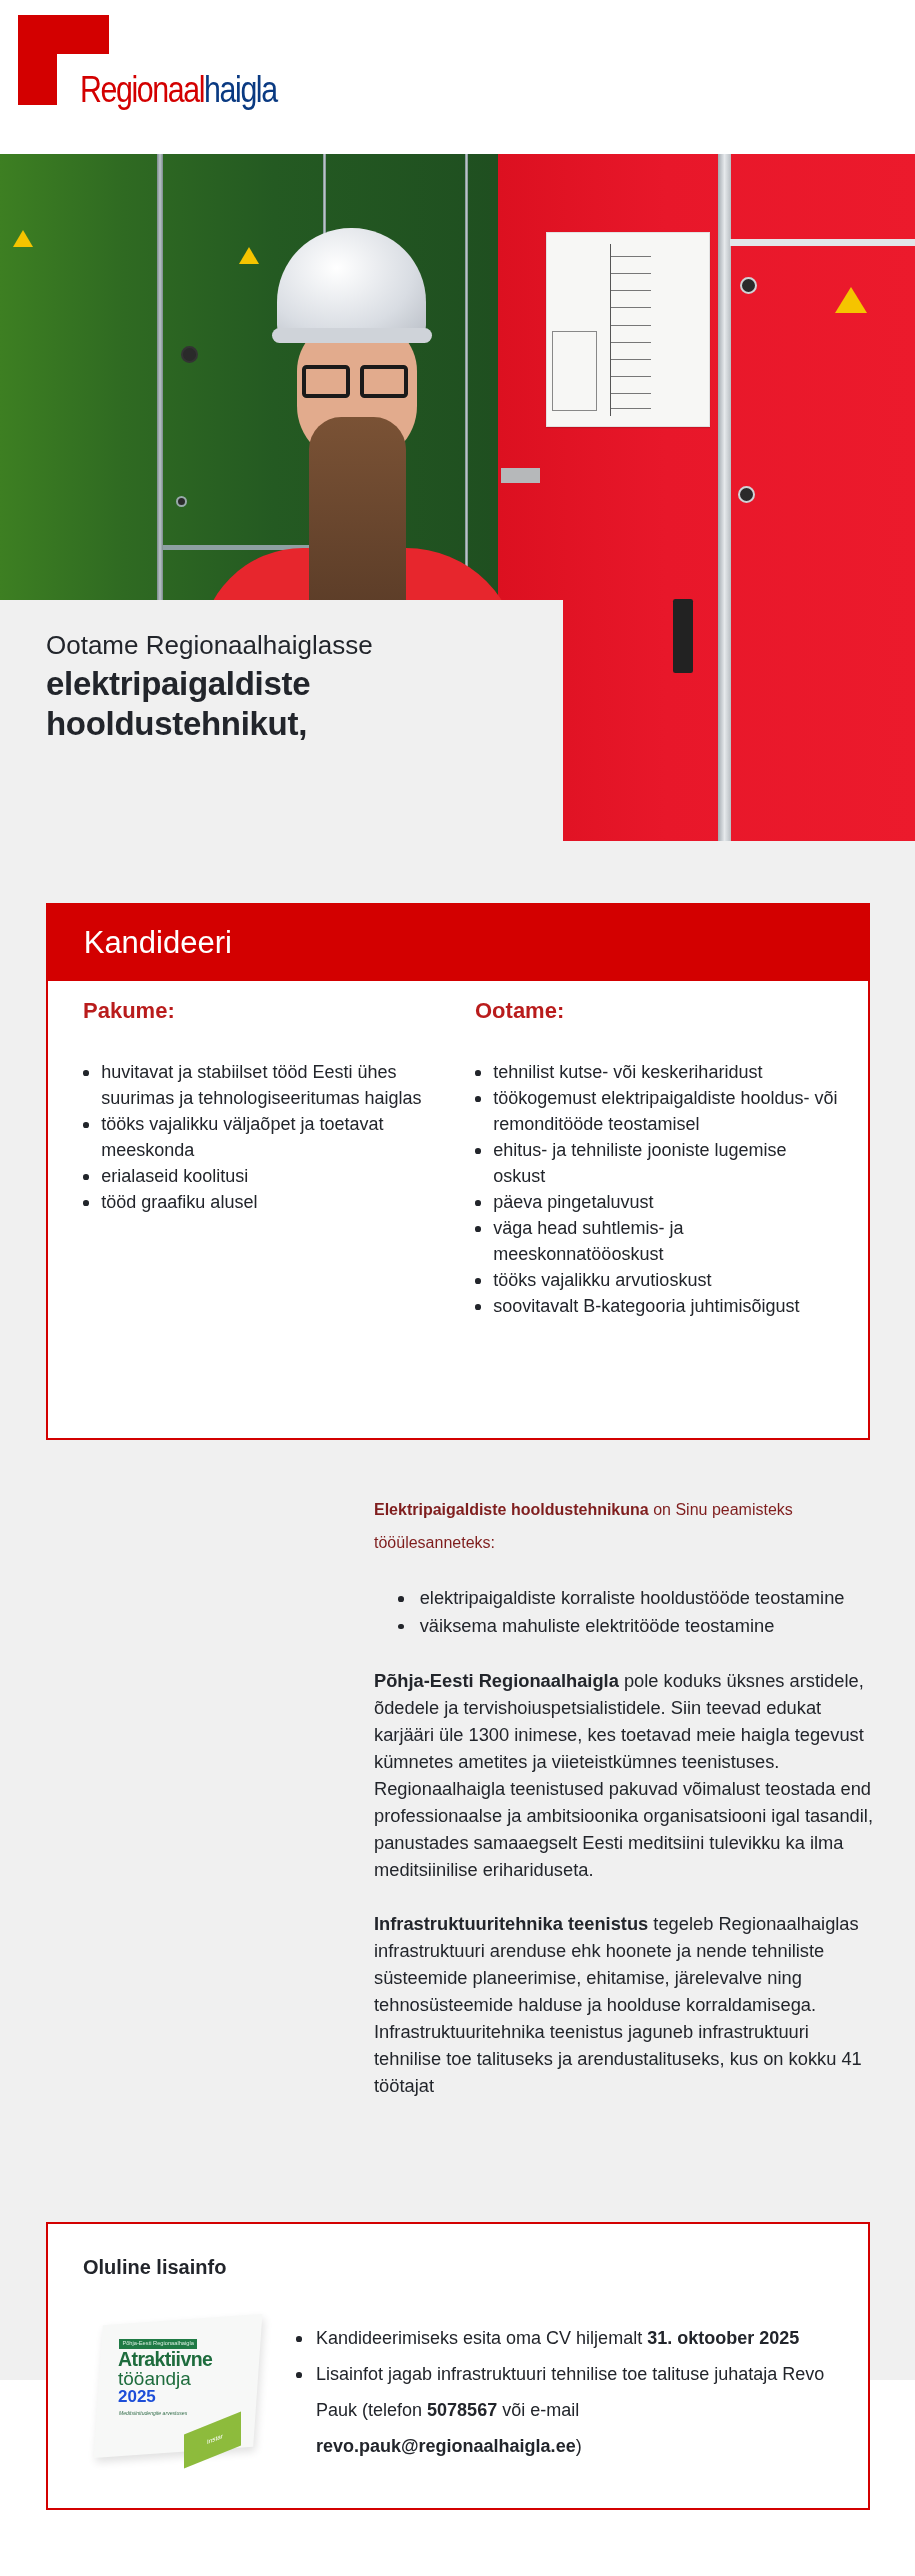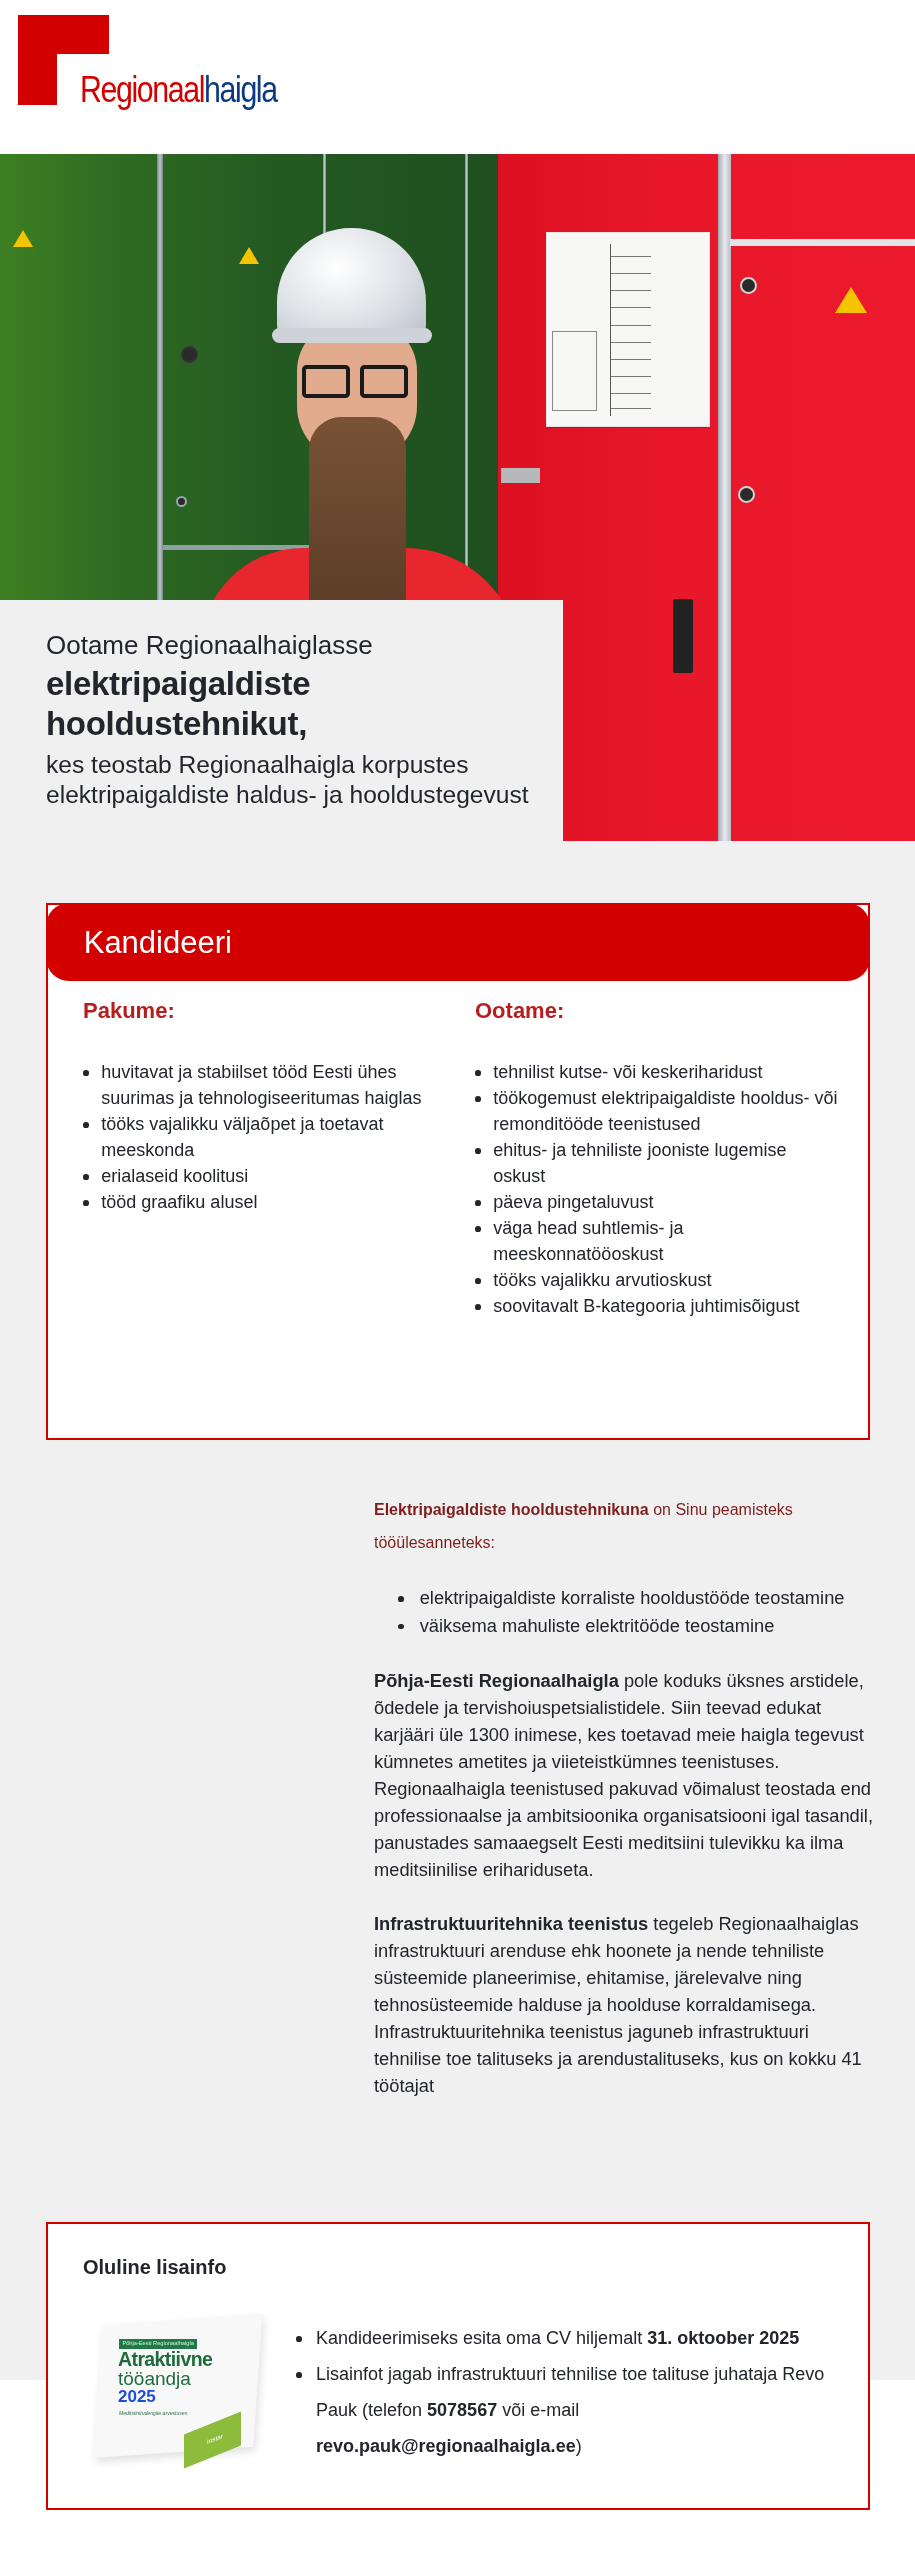--- a/index.html
+++ b/index.html
@@ -49,21 +49,21 @@
   .person .hand { position: absolute; left: 34px; top: 504px; width: 69px; height: 46px; background: #e0a486; border-radius: 23px; }
 
   
   .intro { position: absolute; left: 0; top: 600px; width: 563px; height: 241px; background: #f0f0f0; padding: 29px 0 0 46px; }
   .intro .lead { font-size: 26px; font-weight: 300; color: #22252b; line-height: 32px; }
   .intro .title { font-size: 33px; font-weight: 700; color: #22252b; line-height: 40px; margin-top: 3.4px; letter-spacing: -0.3px; }
   .intro .sub { font-size: 24.6px; font-weight: 300; color: #22252b; line-height: 30px; margin-top: 5.7px; width: 504px; }
 
   
   .card { position: absolute; left: 46px; top: 903px; width: 824px; height: 537px; background: #fff; border: 2.3px solid #d30000; }
-  .card .card-head { position: absolute; left: -2.3px; top: -2.3px; width: 824px; height: 78px; background: #d30000; border-radius: 23px; }
+  .card .card-head { position: absolute; left: -2.3px; top: -2.3px; width: 824px; height: 78px; background: #d30000; }
   .card .card-head span { position: absolute; left: 38px; top: 22px; font-size: 31px; font-weight: 300; color: #ffffff; line-height: 35px; }
   .col { position: absolute; top: 92px; width: 366px; }
   .col h3 { font-size: 22px; font-weight: 700; line-height: 27.5px; color: #b91c1c; }
   .col ul { list-style: none; margin-top: 34px; }
   .col li { position: relative; padding-left: 18.3px; font-size: 18px; line-height: 26px; color: #22252b; }
   .col li::before { content: ""; position: absolute; left: 0; top: 11.4px; width: 5.7px; height: 5.7px; border-radius: 50%; background: #22252b; }
   .col.left { left: 35px; }
   .col.right { left: 427px; }
 
   
@@ -155,41 +155,40 @@
     <div class="hand"></div>
   </div>
 </div>
 
 <div class="intro">
   <div class="lead">Ootame Regionaalhaiglasse</div>
   <div class="title">
     <div>elektripaigaldiste</div>
     <div>hooldustehnikut,</div>
   </div>
-  <div class="sub">kes teostab Regionaalhaigla korpustes elektripaigaldiste haldus- ja hooldustegevust</div>
 </div>
 
 <div class="card">
   <div class="card-head">
     <span>Kandideeri</span>
   </div>
   <div class="col left">
     <h3>Pakume:</h3>
     <ul>
       <li>huvitavat ja stabiilset tööd Eesti ühes suurimas ja tehnologiseeritumas haiglas</li>
       <li>tööks vajalikku väljaõpet ja toetavat meeskonda</li>
       <li>erialaseid koolitusi</li>
       <li>tööd graafiku alusel</li>
     </ul>
   </div>
   <div class="col right">
     <h3>Ootame:</h3>
     <ul>
       <li>tehnilist kutse- või keskeriharidust</li>
-      <li>töökogemust elektripaigaldiste hooldus- või remonditööde teenistused</li>
+      <li>töökogemust elektripaigaldiste hooldus- või remonditööde teostamisel</li>
       <li>ehitus- ja tehniliste jooniste lugemise oskust</li>
       <li>päeva pingetaluvust</li>
       <li>väga head suhtlemis- ja meeskonnatööoskust</li>
       <li>tööks vajalikku arvutioskust</li>
       <li>soovitavalt B-kategooria juhtimisõigust</li>
     </ul>
   </div>
 </div>
 
 <div class="body-col">

